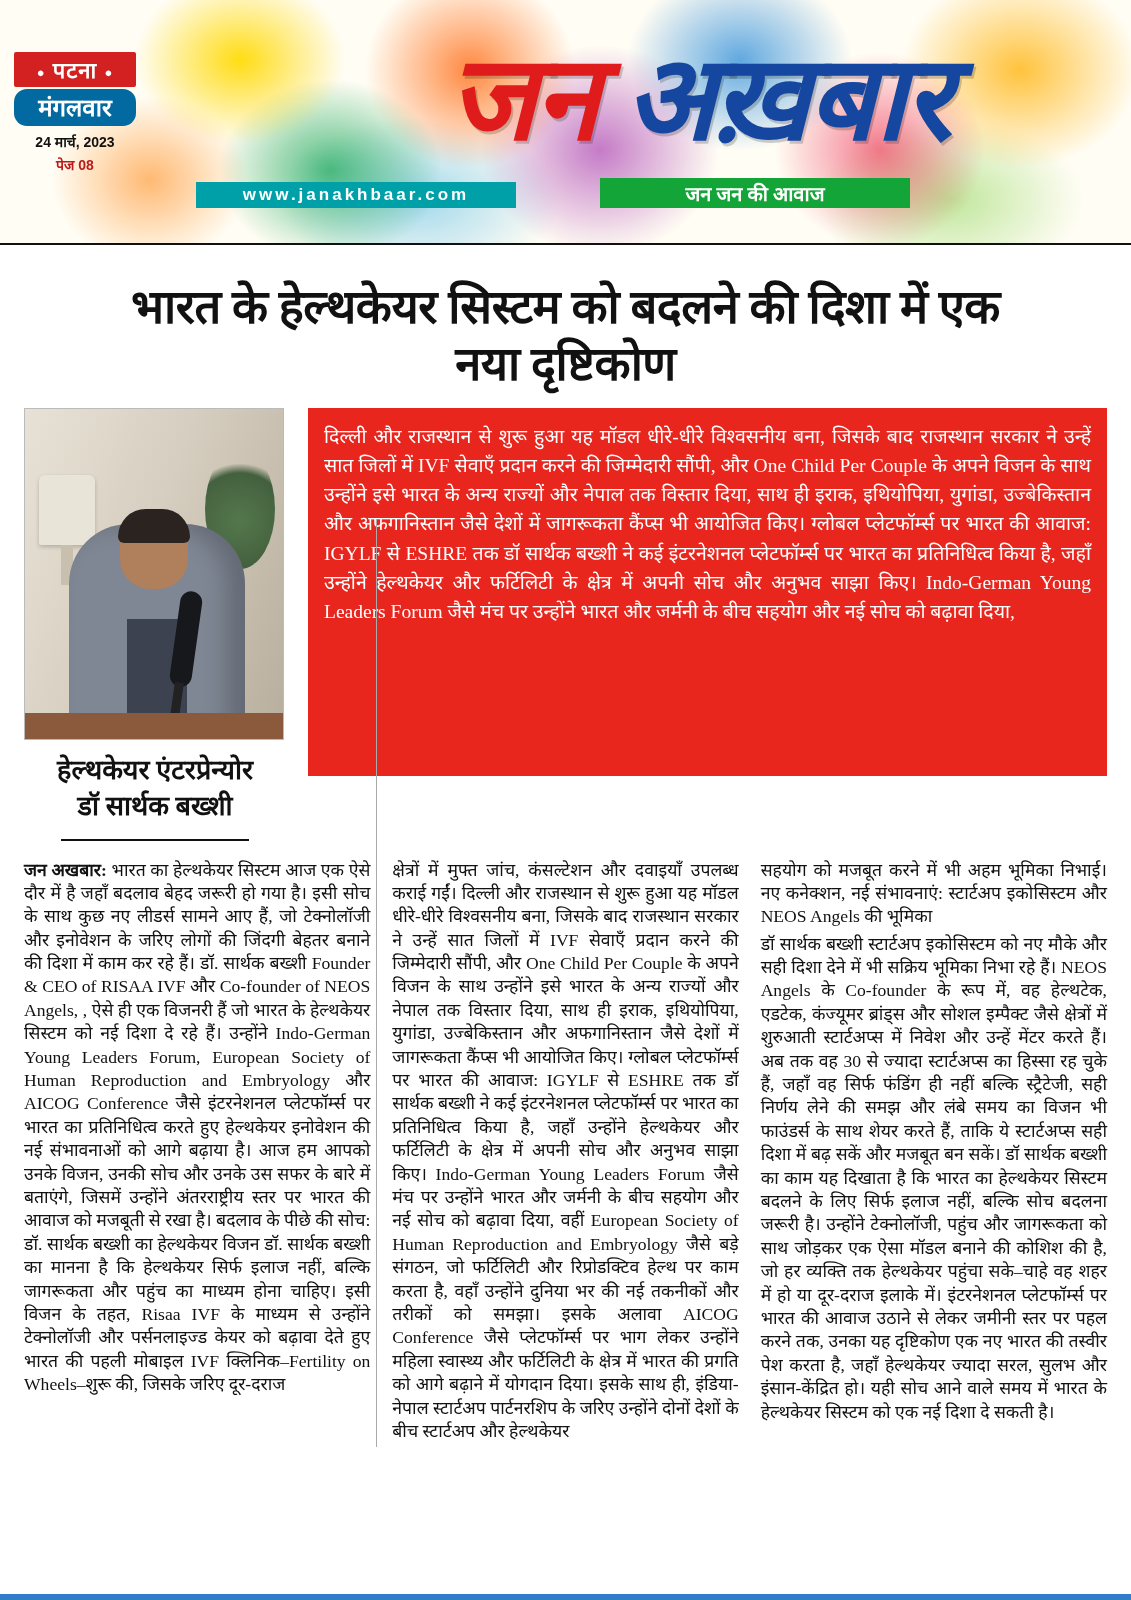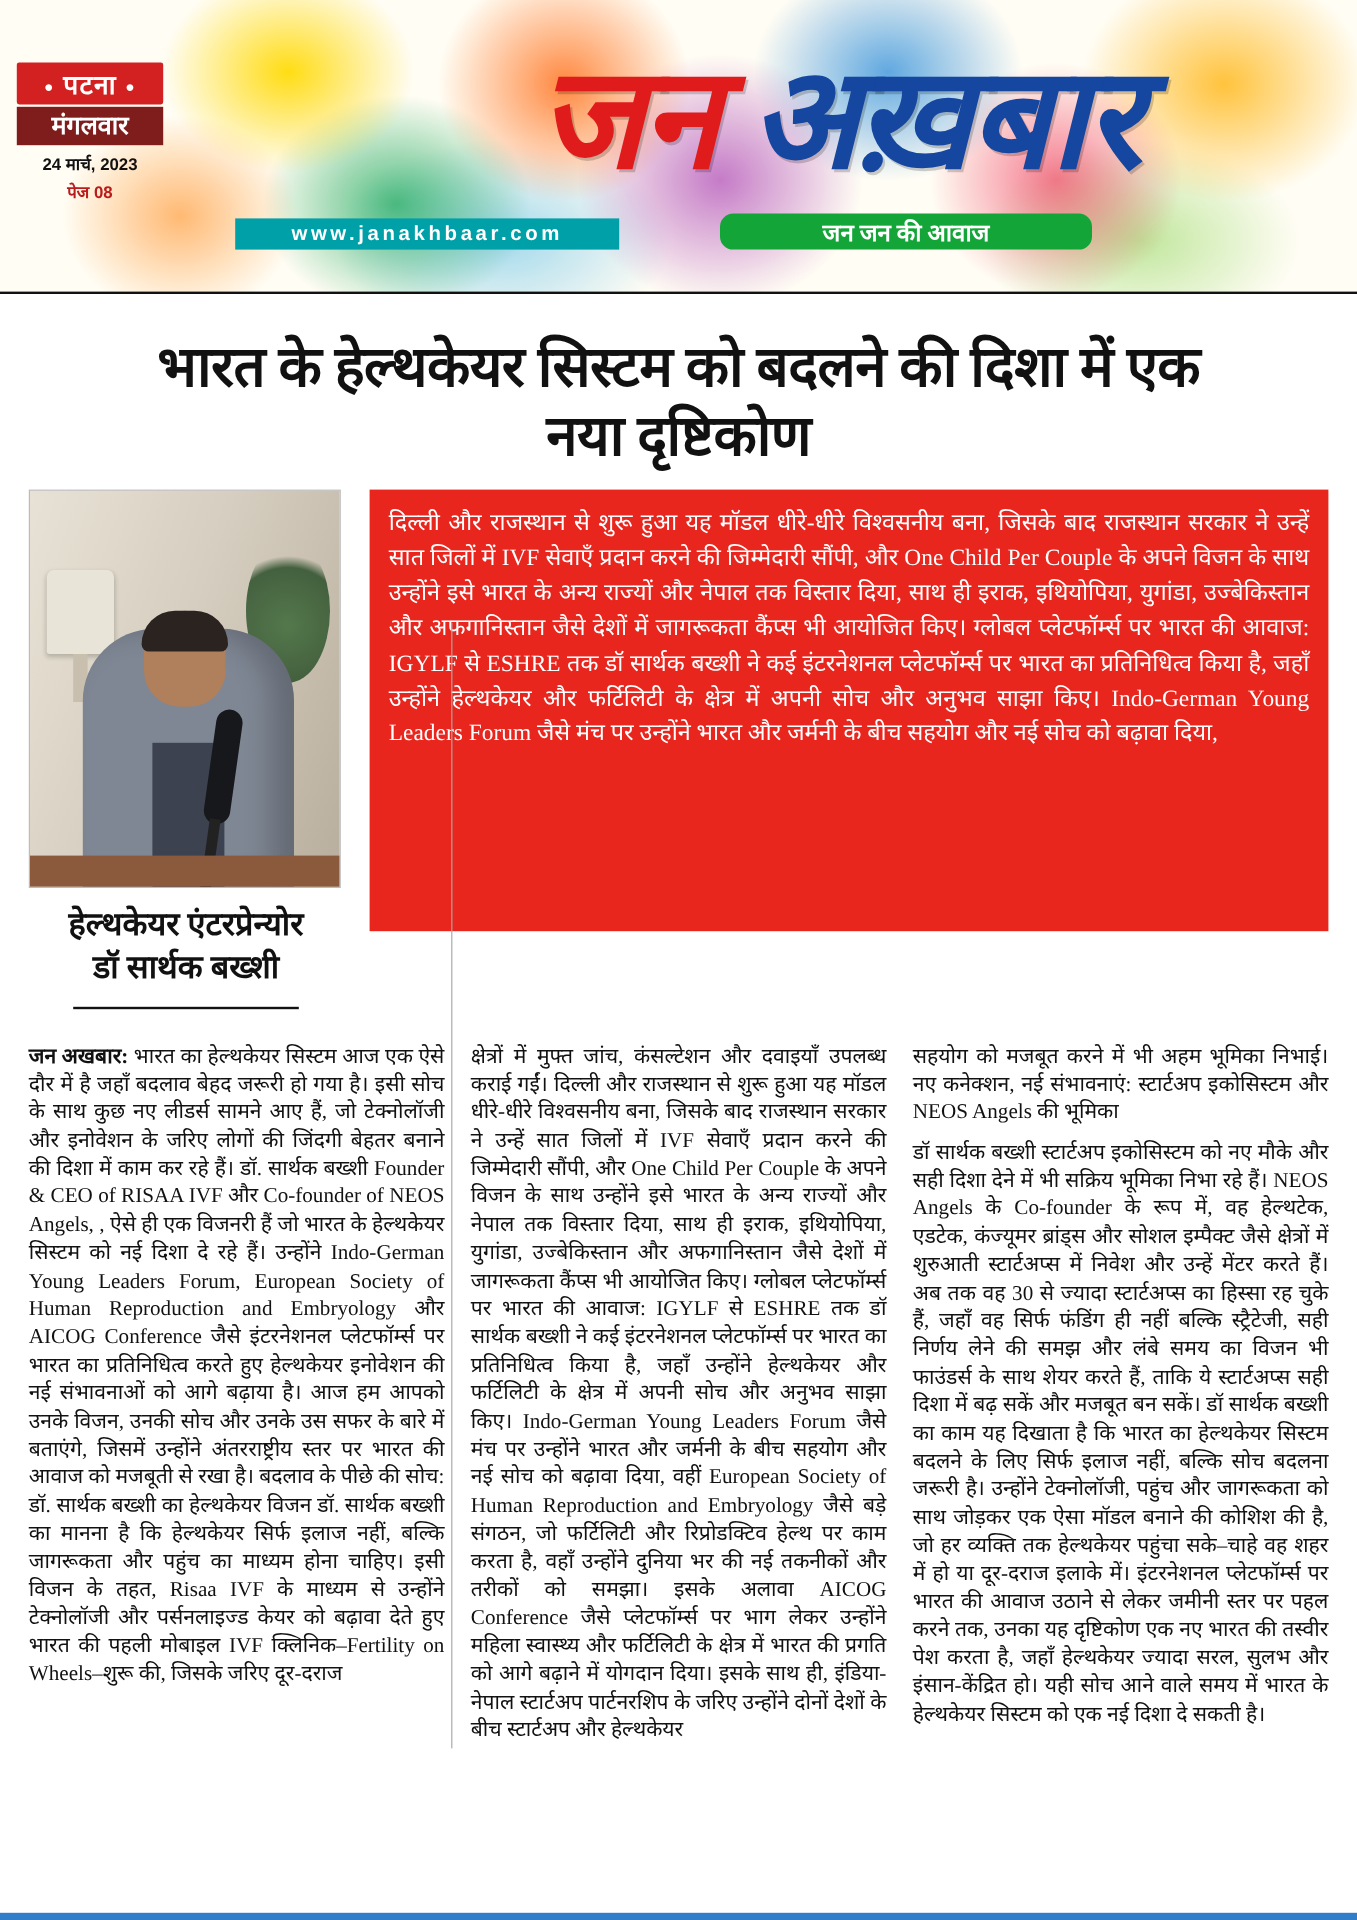--- a/index.html
+++ b/index.html
@@ -38,22 +38,22 @@
     position:absolute;left:14px;top:52px;width:122px;text-align:center;
     font-family:"Liberation Sans", sans-serif;
   }
   .city-badge{
     background:#d32020;color:#fff;font-weight:bold;font-size:22px;
     padding:2px 0 3px;letter-spacing:1px;
     border-radius:2px;
   }
   .city-badge .dot{font-size:13px;vertical-align:middle;}
   .day-badge{
-    background:#7f1d1d;color:#fff;font-weight:bold;font-size:21px;
-    padding:1px 0 3px;margin-top:2px;border-radius:0;
+    background:#0369a1;color:#fff;font-weight:bold;font-size:24px;
+    padding:1px 0 3px;margin-top:2px;border-radius:13px;
   }
   .mast-date{font-size:14px;font-weight:bold;color:#111;margin-top:6px;}
   .mast-page{font-size:14px;font-weight:bold;color:#b91c1c;margin-top:4px;}
   .logo{
     position:absolute;left:160px;top:40px;width:790px;height:135px;text-align:right;
   }
   .logo-text{
     font-family:"Liberation Serif", serif;
     font-style:italic;font-weight:bold;
     font-size:118px;line-height:120px;
@@ -64,21 +64,21 @@
   .logo-blue{color:#1546a0;text-shadow:2px 3px 0 rgba(0,0,0,.18);}
   .web-bar{
     position:absolute;left:196px;top:182px;width:320px;height:26px;
     background:#00a0a8;color:#fff;font-family:"Liberation Sans", sans-serif;
     font-size:17px;font-weight:bold;letter-spacing:3px;
     display:flex;align-items:center;justify-content:center;
   }
   .tagline{
     position:absolute;left:600px;top:178px;width:310px;height:30px;
     background:#13a538;color:#fff;font-weight:bold;font-size:20px;
-    display:flex;align-items:center;justify-content:center;border-radius:11px;
+    display:flex;align-items:center;justify-content:center;
   }
   .mast-rule{position:absolute;left:0;top:243px;width:1131px;height:3px;background:#111;}
 
   
   .article{position:relative;padding:0 24px;}
   .headline{
     text-align:center;
     font-size:47px;line-height:1.22;
     font-weight:bold;color:#111;
     margin:34px auto 10px;
@@ -127,21 +127,21 @@
     display:flex;gap:22px;margin-top:18px;
     position:relative;
   }
   .col{
     width:calc((100% - 44px)/3);
     font-size:17.6px;line-height:1.33;
     text-align:justify;
     color:#111;
     hyphens:auto;
   }
-  .col p{margin:10px 0 4px;}
+  .col p{margin:0 0 4px;}
   .col-1{padding-top:0;}
   .kicker{font-weight:bold;}
   .divider{
     position:absolute;top:-340px;bottom:0;width:1px;background:#aaa;
   }
   .d1{left:352px;}
   .bottombar{position:absolute;left:0;bottom:0;width:1131px;height:6px;background:#1a6fc4;opacity:.9;}
 </style>
 </head>
 <body>

